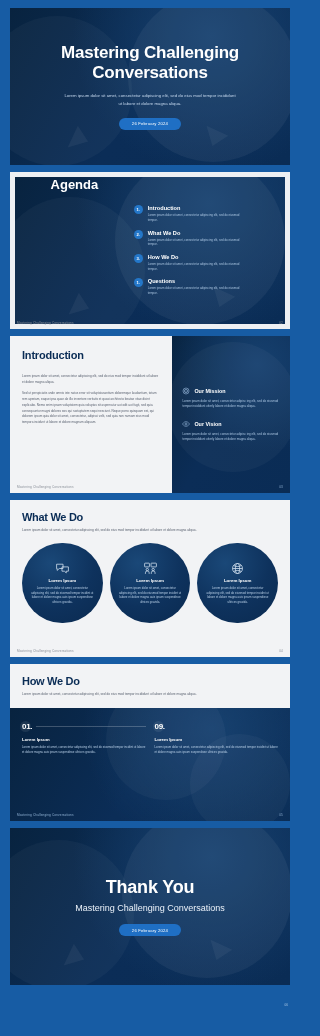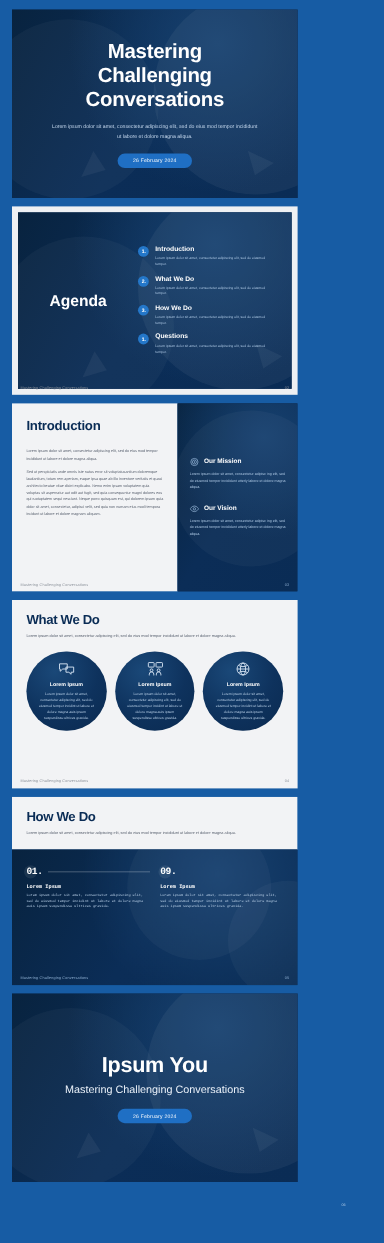--- a/index.html
+++ b/index.html
@@ -5,21 +5,21 @@
   * { box-sizing: border-box; margin: 0; padding: 0; }
   html, body {
     width: 300px; height: 1036px;
     background: #175ca4;
     font-family: "Liberation Sans", sans-serif;
     overflow: hidden;
   }
   .deck { width: 300px; height: 1036px; background: #175ca4; padding: 8px 10px; }
 
   .slide {
-    position: relative; width: 238px; height: 157px;
+    position: relative; width: 280px; height: 157px;
     margin-bottom: 7px; overflow: hidden;
   }
   .slide.framed { background: #eef0f3; padding: 5px; }
   .slide.framed .inner { position: relative; width: 100%; height: 100%; overflow: hidden; }
 
   .navy {
     background: #0a2c55;
     background-image:
       radial-gradient(circle at 72% 18%, #17416f 0%, rgba(23,65,111,0) 58%),
       linear-gradient(120deg, #08233f 0%, #0b2d57 48%, #0a2c55 100%);
@@ -45,21 +45,21 @@
 
   
   .foot { position: absolute; left: 7px; right: 7px; bottom: 4px; z-index: 6;
     display: flex; justify-content: space-between; align-items: center; }
   .foot span { font-size: 3.1px; letter-spacing: .15px; }
   .foot.dark span { color: #8fb0d2; }
   .foot.light span { color: #8a9099; }
 
   
   .agenda { display: flex; height: 100%; position: relative; z-index: 3; }
-  .agenda-left { width: 44%; display: flex; align-items: center; justify-content: center; }
+  .agenda-left { width: 44%; display: flex; align-items: flex-start; justify-content: center; }
   .agenda-left h2 { color: #fff; font-size: 13px; font-weight: 700; }
   .agenda-right { width: 56%; padding: 12px 16px 12px 0; display: flex; flex-direction: column; justify-content: center; gap: 7px; }
   .ag-item { display: flex; gap: 5px; }
   .ag-num { flex: 0 0 auto; width: 9px; height: 9px; border-radius: 50%;
     background: #2477c9; color: #fff; font-size: 4.2px; font-weight: 700;
     display: flex; align-items: center; justify-content: center; }
   .ag-body h4 { color: #fff; font-size: 5.6px; font-weight: 700; margin-bottom: 2px; }
   .ag-body p { color: #a9c4e0; font-size: 2.9px; line-height: 1.6; max-width: 95px; }
 
   
@@ -86,21 +86,21 @@
     padding: 0 9px; text-align: center; }
   .circ .cico { width: 15px; height: 13px; color: #dbe8f6; margin-bottom: 4px; }
   .circ .cico svg { width: 100%; height: 100%; }
   .circ h5 { color: #fff; font-size: 4.4px; font-weight: 700; margin-bottom: 3px; }
   .circ p { color: #b6cde5; font-size: 2.9px; line-height: 1.65; }
 
   
   .hwd-top { background: #f2f3f5; padding: 11px 12px 10px 12px; }
   .hwd-top h2 { color: #0a2c55; font-size: 11px; font-weight: 700; letter-spacing: -.3px; }
   .hwd-top p { color: #5a6270; font-size: 3.2px; line-height: 1.75; margin-top: 5px; max-width: 200px; }
-  .hwd-bot { position: relative; flex: 1; padding: 14px 12px 0 12px; overflow: hidden; font-family: Liberation Mono, monospace; }
+  .hwd-bot { position: relative; flex: 1; padding: 14px 12px 0 12px; overflow: hidden; }
   .steps { display: flex; gap: 9px; position: relative; z-index: 3; }
   .step { flex: 1; }
   .step-row { display: flex; align-items: center; gap: 4px; margin-bottom: 6px; }
   .step-num { color: #fff; font-size: 8px; font-weight: 700; letter-spacing: -.3px; position: relative; }
   .step-num::before { content: ""; position: absolute; left: -2px; top: -1px; width: 11px; height: 11px;
     border-radius: 50%; background: rgba(255,255,255,.08); z-index: -1; }
   .step-line { flex: 1; height: 1px; background: rgba(255,255,255,.22); }
   .step h5 { color: #fff; font-size: 4.4px; font-weight: 700; margin-bottom: 3px; }
   .step p { color: #b6cde5; font-size: 2.9px; line-height: 1.7; }
 
@@ -295,21 +295,21 @@
       <span>05</span>
     </div>
   </div>
 
   <div class="slide navy">
     <div class="bub b1" style="left:-26px;top:12px"></div>
     <div class="bub b2" style="left:112px;top:-20px"></div>
     <div class="tail" style="left:58px;top:118px;transform:rotate(25deg)"></div>
     <div class="tail" style="left:200px;top:112px;transform:rotate(115deg)"></div>
     <div class="center-wrap">
-      <div class="thanks-title">Ipsum You</div>
+      <div class="thanks-title">Thank You</div>
       <div class="thanks-sub">Mastering Challenging Conversations</div>
       <div class="pill">26 February 2024</div>
     </div>
   </div>
 
   <div style="text-align:right;padding:0 2px;">
     <span style="font-size:3.1px;color:#a8c6e4">06</span>
   </div>
 
 </div>

